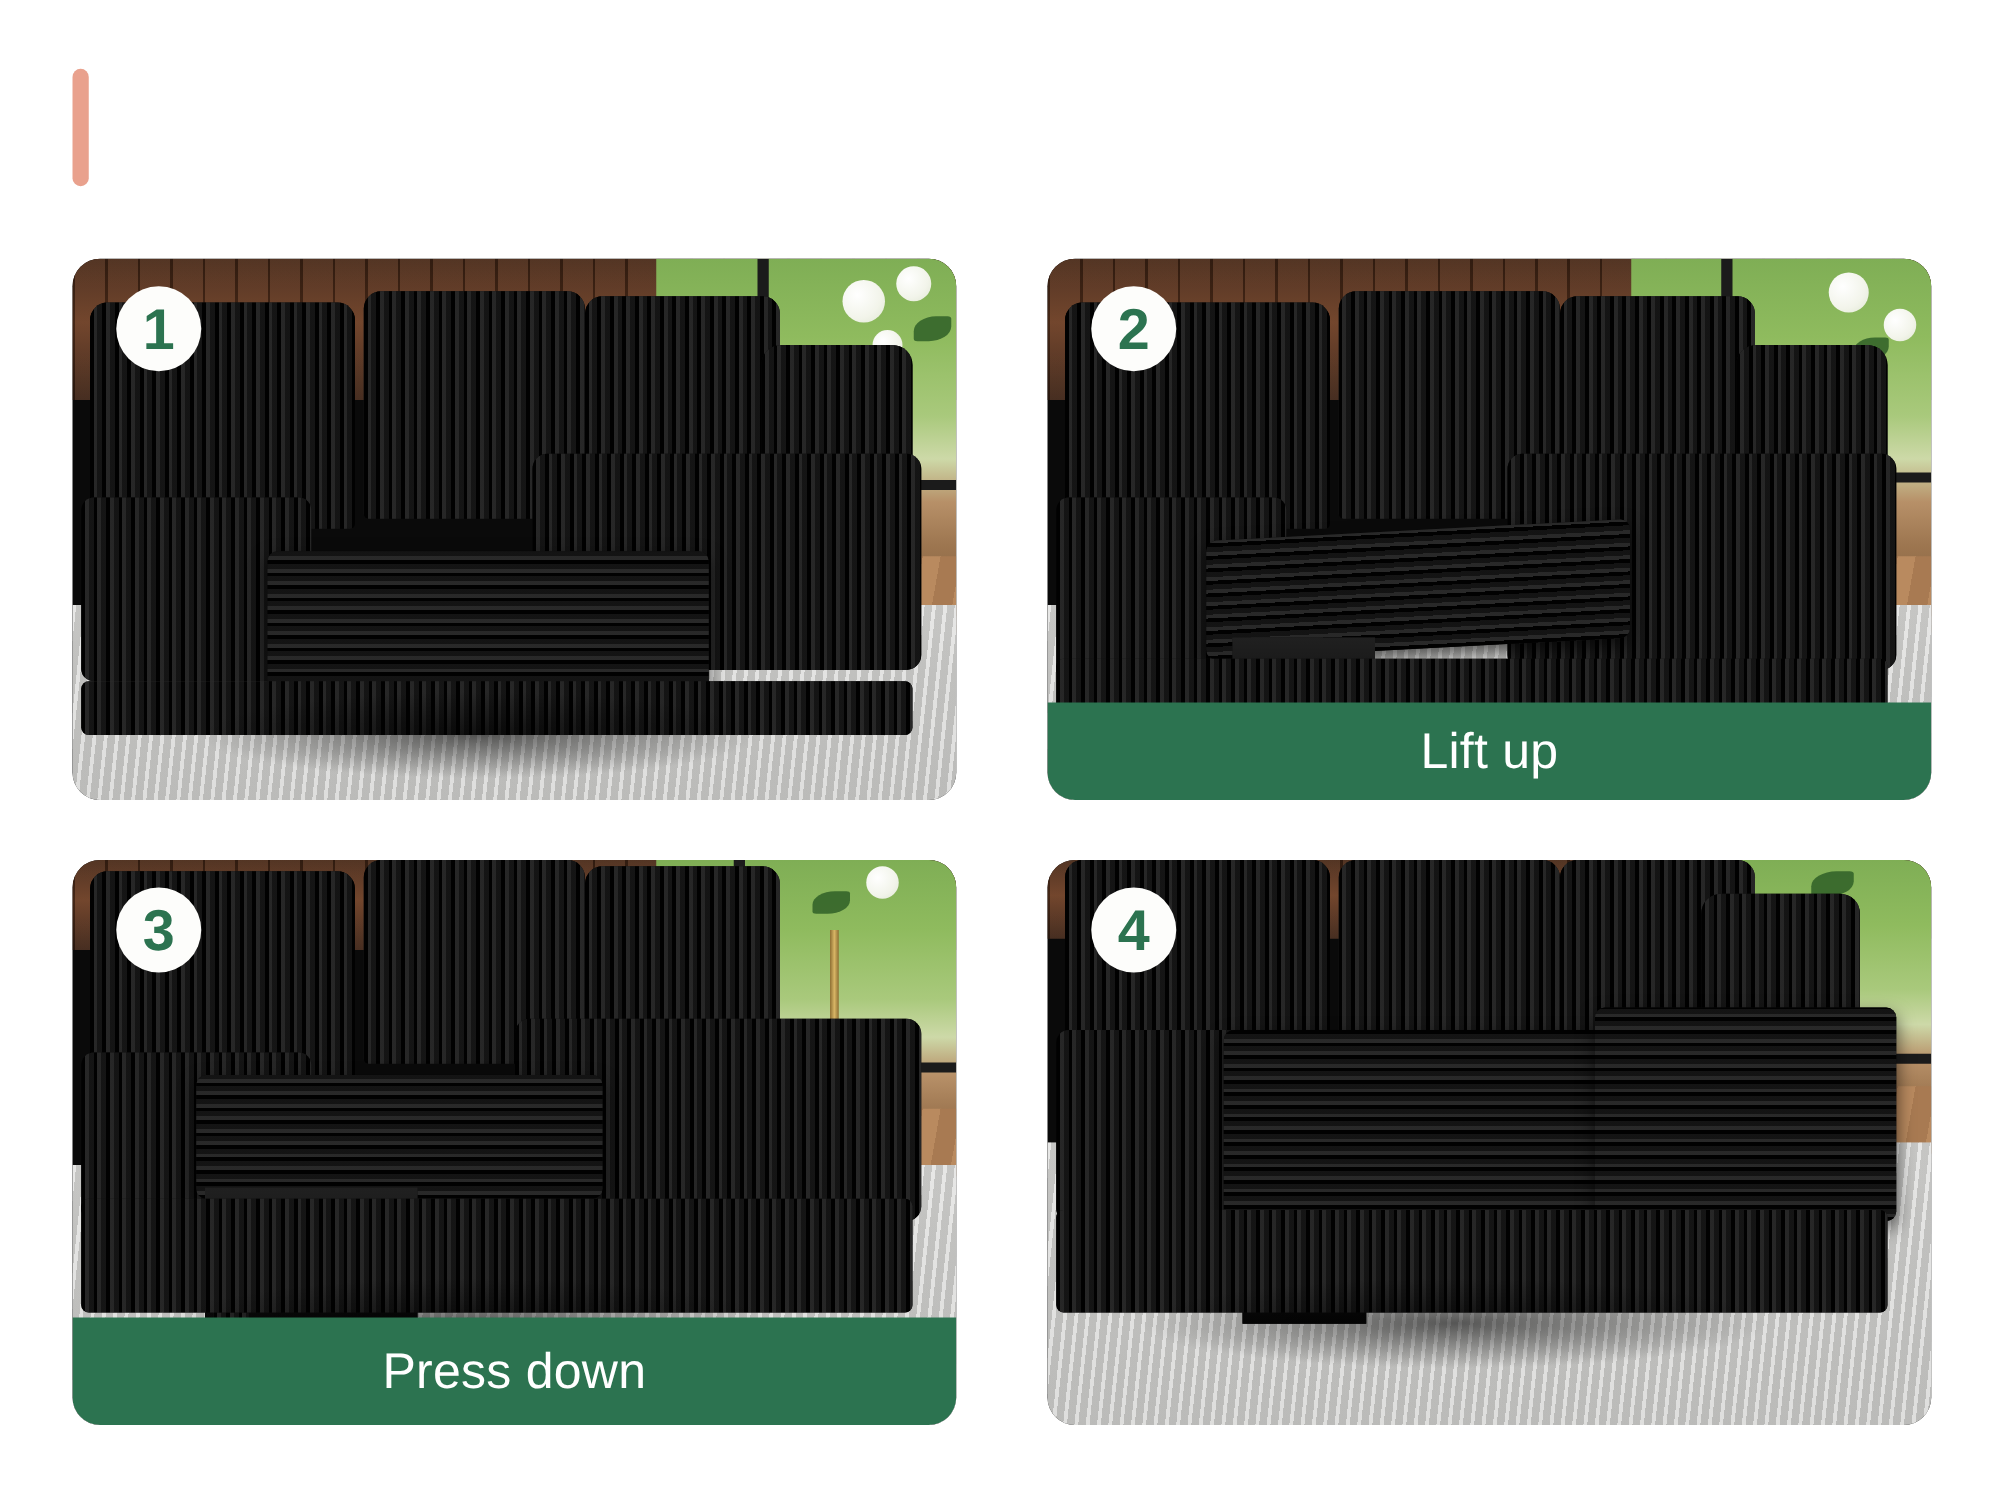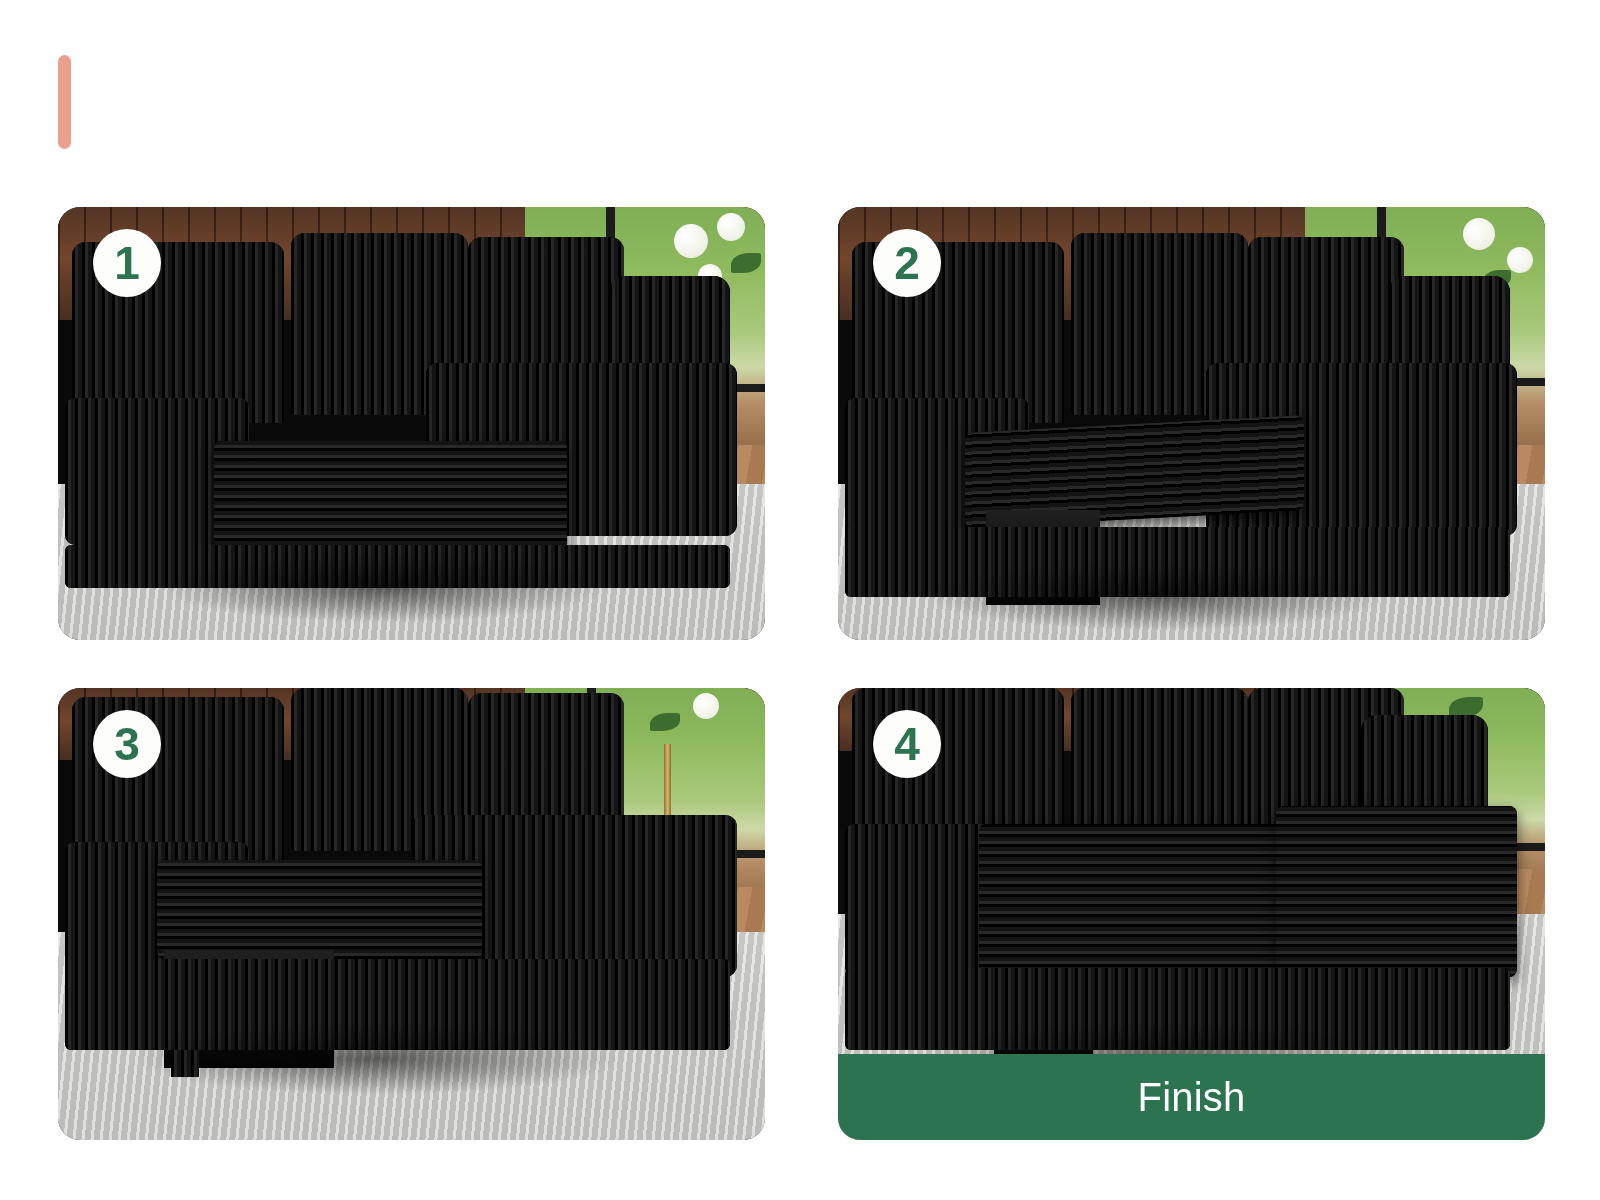--- a/index.html
+++ b/index.html
@@ -300,20 +300,23 @@
       <div class="cord horiz drawer" style="left:18%; top:50%; width:48%; height:22%; transform:skewY(-3deg);"></div>
       <div class="mech" style="left:21%; top:70%; width:16%; height:22%;"></div>
       <div class="cord base-rail" style="top:74%; height:16%;"></div>
       <div class="shadow-soft" style="left:12%; top:82%; width:66%; height:16%;"></div>
     </div>
 
     <div class="badge">
       <span>2</span>
     </div>
 
+    <div class="caption">
+      <span>Lift up</span>
+    </div>
   </div>
 
   <div class="panel row-bottom">
     <div class="scene">
       <div class="wall" style="height:16%"></div>
       <div class="window" style="height:56%">
         <div class="mullion-v" style="left:26%"></div>
         <div class="mullion-h" style="top:64%"></div>
         <div class="bloom" style="left:70%; top:2%; width:26px; height:26px;"></div>
         <div class="leaf" style="left:52%; top:10%; width:30px; height:18px;"></div>
@@ -331,20 +334,23 @@
       <div class="mech" style="left:15%; top:58%; width:24%; height:26%;"></div>
       <div class="cord" style="left:16%; top:62%; width:4%; height:24%;"></div>
       <div class="cord base-rail" style="top:60%; height:20%;"></div>
       <div class="shadow-soft" style="left:10%; top:74%; width:70%; height:16%;"></div>
     </div>
 
     <div class="badge">
       <span>3</span>
     </div>
 
+    <div class="caption">
+      <span>Press down</span>
+    </div>
   </div>
 
   <div class="panel row-bottom">
     <div class="scene">
       <div class="wall" style="height:14%"></div>
       <div class="window" style="height:52%">
         <div class="mullion-v" style="left:22%"></div>
         <div class="mullion-h" style="top:66%"></div>
         <div class="leaf" style="left:60%; top:4%; width:34px; height:20px;"></div>
         <div class="rail" style="left:64%; top:18%; height:62%;"></div>
@@ -361,18 +367,15 @@
       <div class="cord horiz drawer" style="left:62%; top:26%; width:34%; height:38%;"></div>
       <div class="mech" style="left:22%; top:62%; width:14%; height:20%;"></div>
       <div class="cord base-rail" style="top:62%; height:18%;"></div>
       <div class="shadow-soft" style="left:10%; top:74%; width:72%; height:16%;"></div>
     </div>
 
     <div class="badge">
       <span>4</span>
     </div>
 
-    <div class="caption">
-      <span>Finish</span>
-    </div>
   </div>
 
 </div>
 
 </body></html>

